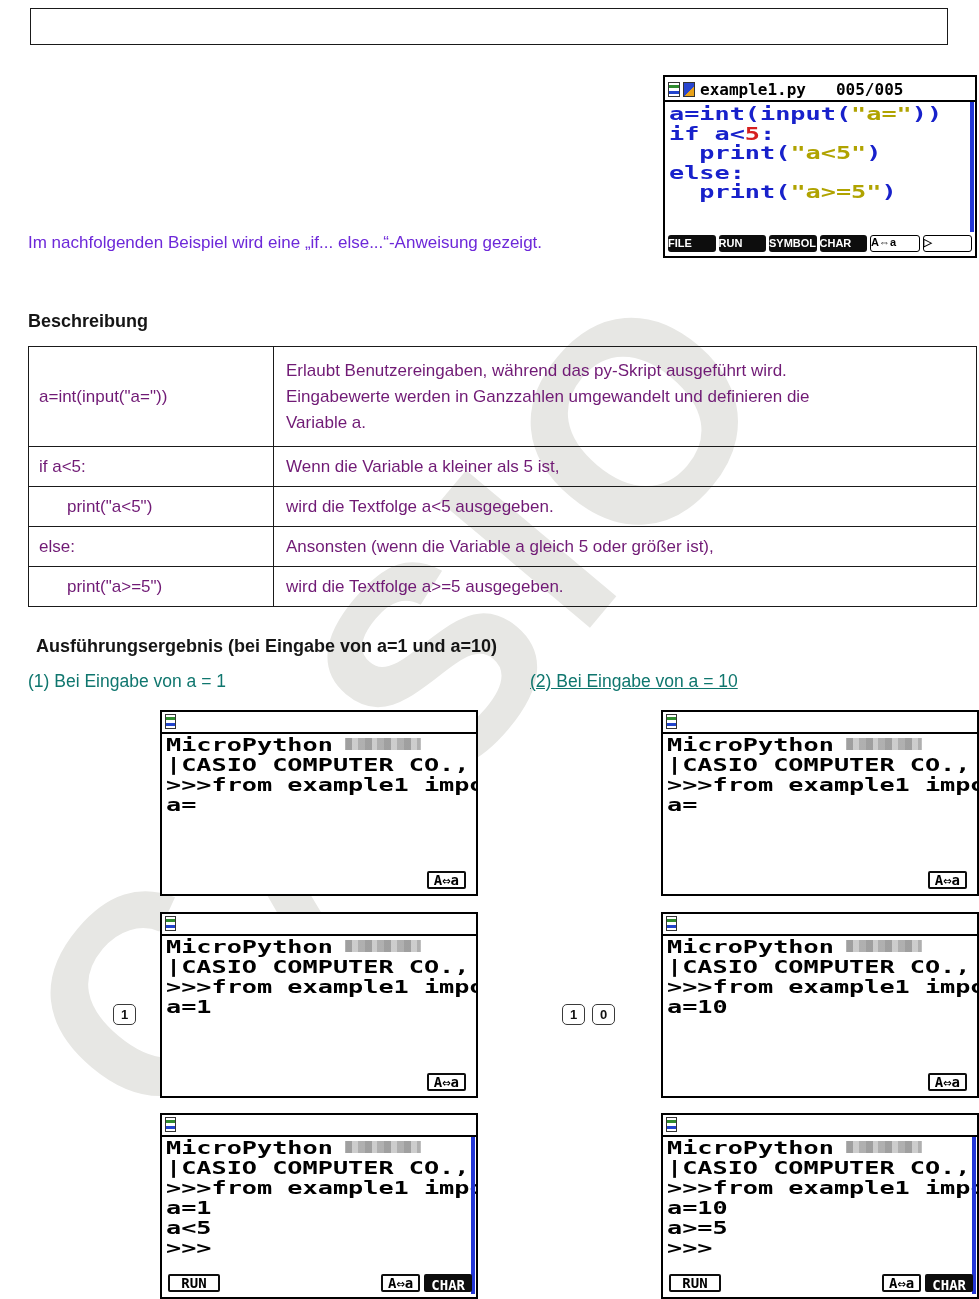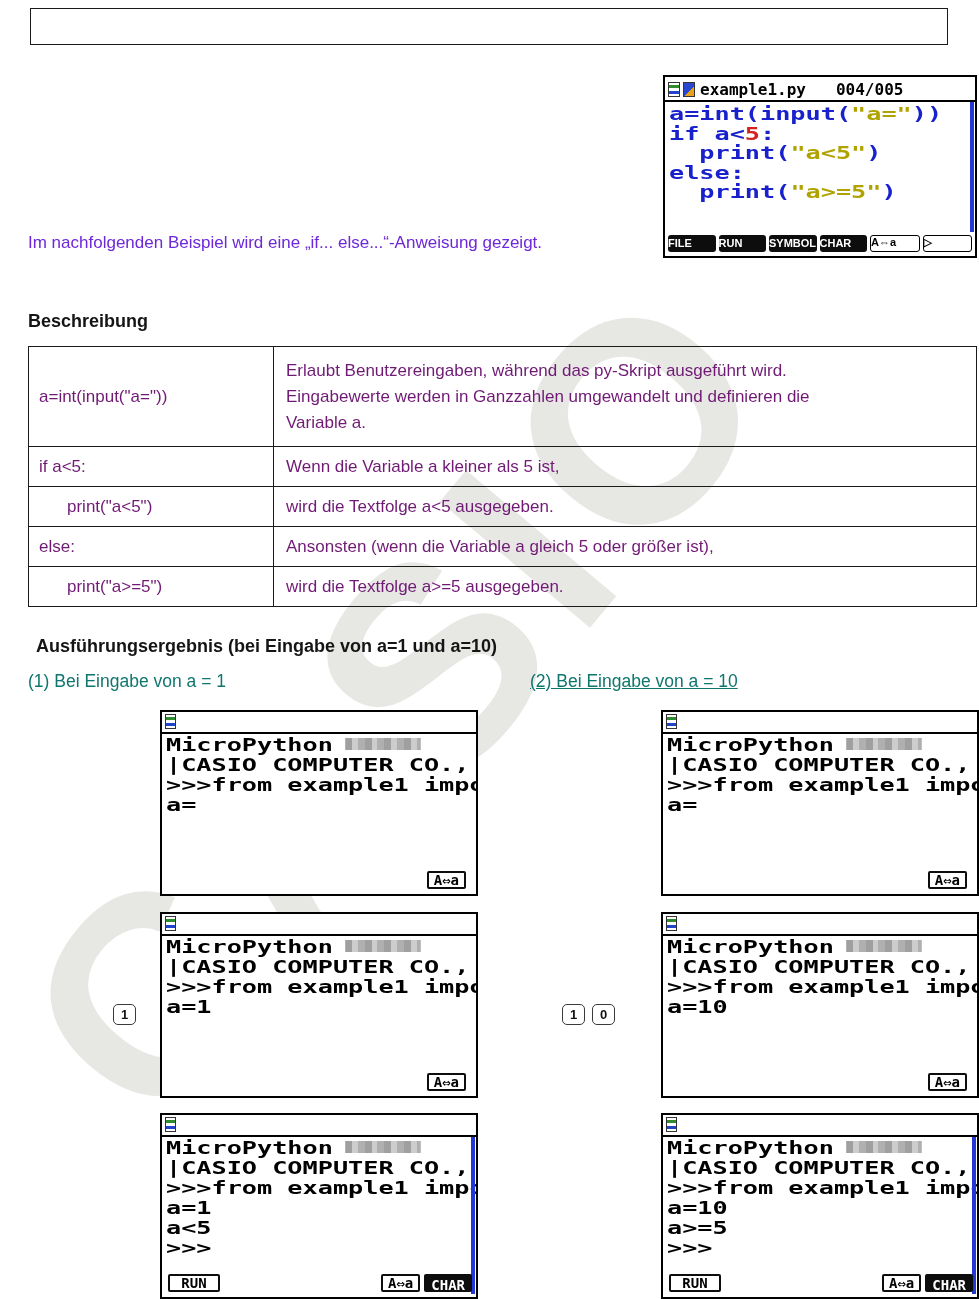--- a/index.html
+++ b/index.html
@@ -102,21 +102,21 @@
 
   <div class="watermark">CASIO</div>
 
   <div class="layer header-box"></div>
 
   <div class="layer calcbox editor">
     <div class="calc-title mono">
       <span class="ticon ticon-doc"></span>
       <span class="ticon ticon-py"></span>
       <span class="fname">example1.py</span>
-      <span class="pageind">004/005</span>
+      <span class="pageind">005/005</span>
     </div>
     <div class="tline"></div>
     <div class="code mono">
       <div class="cl"><span class="cb">a=int(input(</span><span class="cy">"a="</span><span class="cb">))</span></div>
       <div class="cl"><span class="cb">if a&lt;</span><span class="cn">5</span><span class="cb">:</span></div>
       <div class="cl"><span class="cb">  print(</span><span class="cy">"a&lt;5"</span><span class="cb">)</span></div>
       <div class="cl"><span class="cb">else:</span></div>
       <div class="cl"><span class="cb">  print(</span><span class="cy">"a&gt;=5"</span><span class="cb">)</span></div>
     </div>
     <div class="vscroll"></div>

